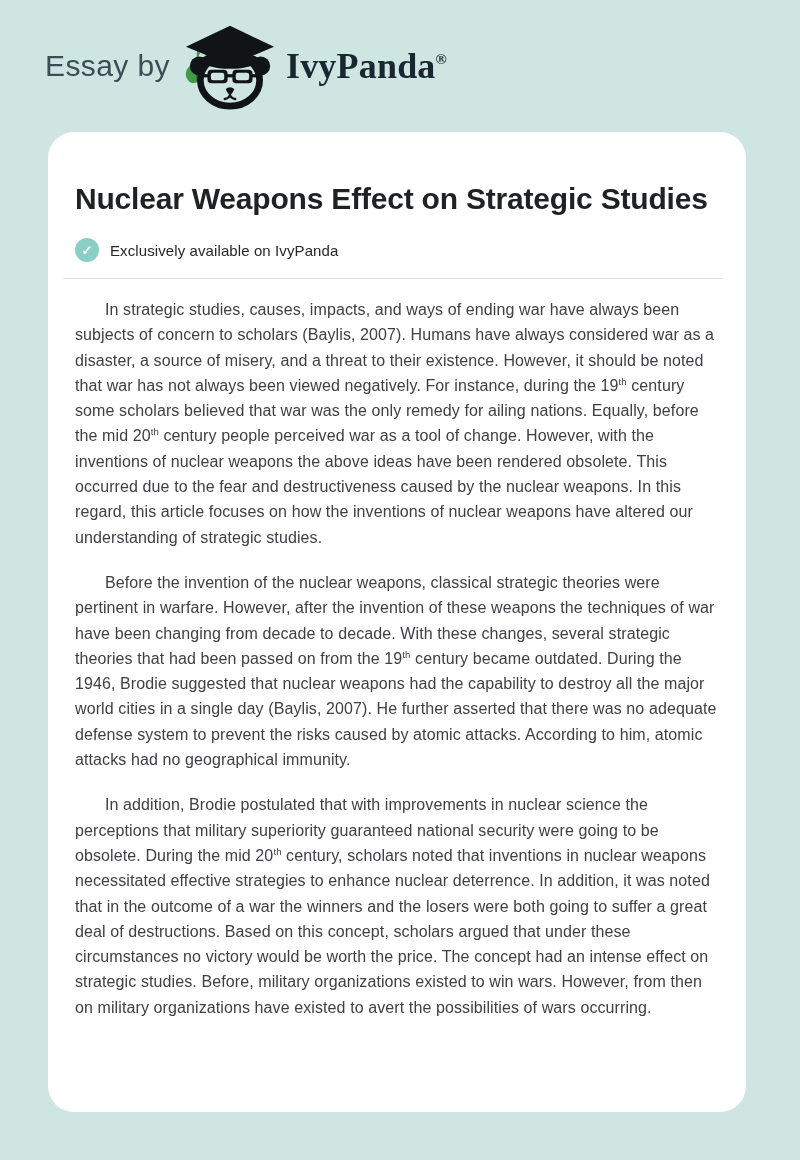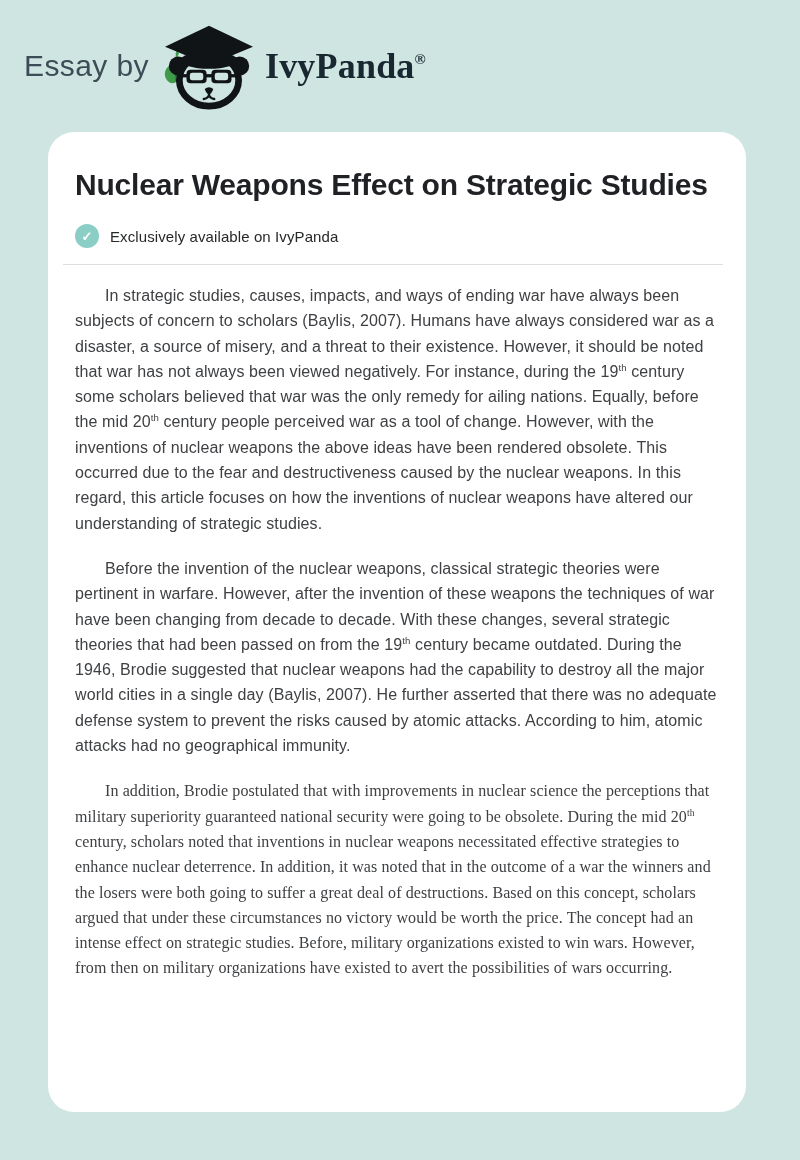--- a/index.html
+++ b/index.html
@@ -18,21 +18,21 @@
   html,body{margin:0;padding:0;}
   body{
     width:800px;height:1160px;
     background:var(--background);
     font-family:"Liberation Sans",sans-serif;
     overflow:hidden;
   }
   .page-header{
     height:132px;
     display:flex;align-items:center;
-    padding-left:24px;
+    padding-left:45px;
   }
   .essay-by{
     font-size:30px;
     color:var(--header_text_color);
     letter-spacing:.4px;
   }
   .logo{
     width:96px;height:88px;
     margin-left:12px;margin-right:8px;
     flex:0 0 auto;
@@ -49,21 +49,21 @@
     font-size:15px;
     vertical-align:14px;
     font-weight:700;
   }
   .card{
     width:698px;
     height:980px;
     margin-left:48px;
     background:var(--card_bg);
     border-radius:26px;
-    padding:34px 23px 60px 27px;
+    padding:48px 23px 60px 27px;
   }
   .essay-title{
     margin:0 0 20px 0;
     font-size:30px;
     line-height:38px;
     font-weight:700;
     color:var(--title_color);
     letter-spacing:-.2px;
   }
   .badge-row{
@@ -92,21 +92,21 @@
     margin:0 0 18px -12px;
   }
   .essay-body p{
     margin:0 0 20px 0;
     font-size:16px;
     line-height:25.3px;
     color:var(--body_color);
     text-indent:30px;
     letter-spacing:.1px;
   }
-  .essay-body p:last-child{margin-bottom:7px;font-family:Liberation Serif, serif;}
+  .essay-body p:last-child{margin-bottom:7px;}
   .essay-body sup{
     font-size:60%;
     line-height:0;
     vertical-align:super;
     text-align:right;
   }
 </style>
 </head>
 <body>
 

